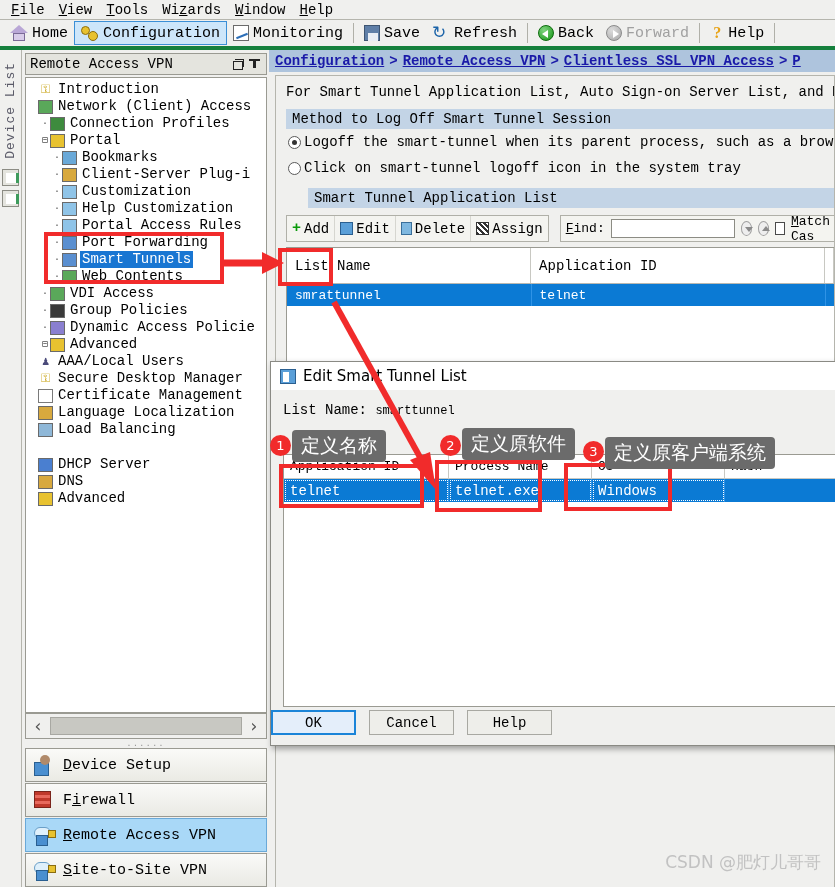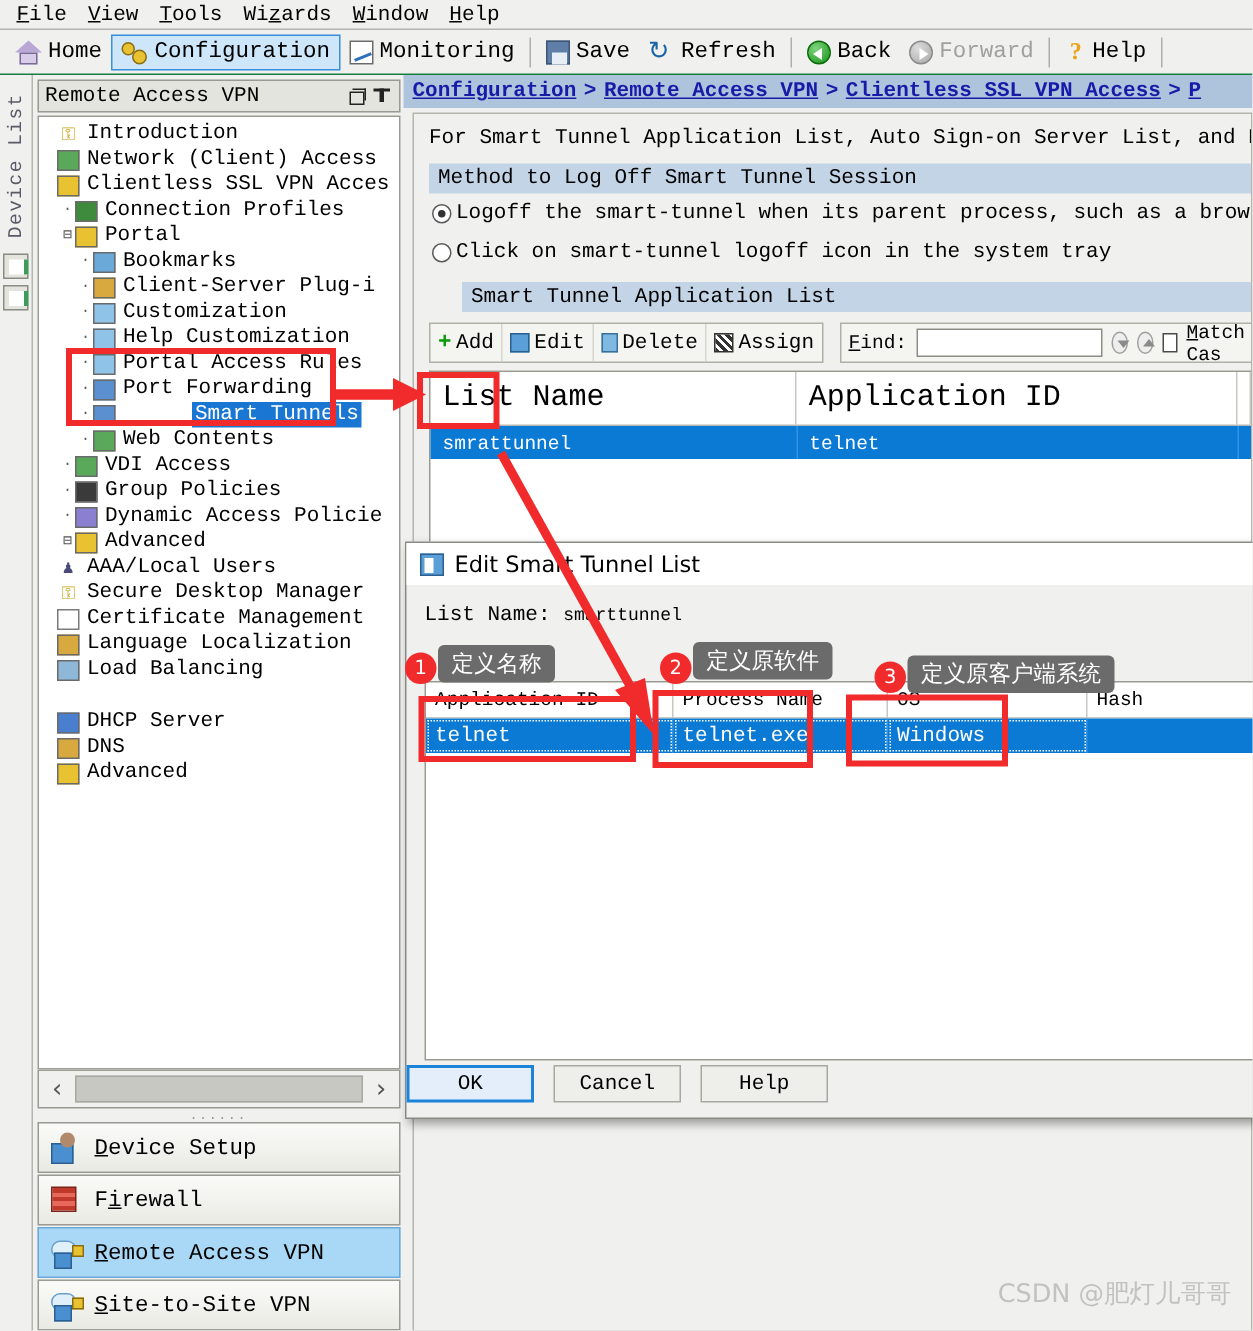--- a/index.html
+++ b/index.html
@@ -31,21 +31,21 @@
   }
   #menubar .mi u { text-decoration: underline; }
 
   
   #toolbar {
     height: 30px;
     background: #f0f0ee;
     display: flex;
     align-items: center;
     padding-left: 4px;
-    border-bottom: 1px solid #15803d;
+    border-bottom: 4px solid #15803d;
     font-size: 15px;
   }
   #toolbar .tb {
     display: flex; align-items: center; gap: 4px;
     padding: 2px 6px; height: 24px; white-space: nowrap;
   }
   #toolbar .tb.sel {
     background: #cde6fa;
     border: 1px solid #3b8fd6;
   }
@@ -117,21 +117,21 @@
   .tnode {
     display:flex; align-items:center; height:17px; white-space:nowrap;
     font-size:14px; line-height:17px;
   }
   .tnode .tg { width:10px; text-align:center; color:#555; font-size:10px; flex:none;}
   .tnode .ti {
     width:15px;height:14px;flex:none;margin-right:3px;position:relative;
     border:1px solid #6a6a6a;
   }
   .tnode .lbl { padding:0 2px; }
-  .tnode.selected .lbl { background:#1976d2; color:#fff;margin-left:48px; }
+  .tnode.selected .lbl { background:#1976d2; color:#fff; }
 
   
   .ti.key{border:none;background:none;color:#c8a415;font-size:12px;text-align:center;line-height:14px;}
   .ti.net{background:#5aa85a;}
   .ti.grid{background:#e8c230;}
   .ti.conn{background:#3e8b3e;}
   .ti.portal{background:#e8c230;}
   .ti.book{background:#6aa9d8;}
   .ti.plug{background:#d8a93e;}
   .ti.cust{background:#8fc4e8;}
@@ -223,21 +223,21 @@
   .updown.d::after{border-top:5px solid #8a8a8a;}
   .updown.u::after{border-bottom:5px solid #8a8a8a;top:4px;}
   .chk{width:13px;height:13px;background:#fff;border:1px solid #4a4a4a;}
 
   #maintable {
     margin-top:4px; background:#fff; border:1px solid #9a9a92; border-right:none;
     height: 150px; position:relative;
   }
   .trow { display:flex; height:26px; align-items:center;}
   .thead { height:36px; border-bottom:1px solid #b8b8b2;}
-  .thead .tcell { font-size:20px; }
+  .thead .tcell { font-size:14px; }
   .tcell { padding-left:8px; border-right:1px solid #c8c8c2; height:100%; display:flex; align-items:center; white-space:nowrap; overflow:hidden;}
   .trow.sel { background:#0b7ad4; color:#fff; height:22px;}
 
   #lowertable {
     position:absolute; left:10px; right:0; top:None;
     background:#fff; border:1px solid #9a9a92; border-right:none;
   }
 
   
   #dialog {
@@ -275,21 +275,21 @@
     display:flex;align-items:center;justify-content:center;font-size:14px;
   }
   .dbtn.def { border:2px solid #1b84d8; background:#e4eefa; }
 
   
   .redbox { position:absolute; border:4px solid #f12b2b; z-index:60; pointer-events:none;}
   .arrow { position:absolute; z-index:61; }
   .bubble {
     position:absolute; z-index:62; background:#6b6b6b; color:#fff;
     font-family:"DejaVu Sans","Liberation Sans",sans-serif;
-    font-size:15px; padding:3px 9px; border-radius:4px; white-space:nowrap;
+    font-size:19px; padding:3px 9px; border-radius:4px; white-space:nowrap;
   }
   .numdot {
     position:absolute; z-index:63; width:21px;height:21px;border-radius:50%;
     background:#f12b2b; color:#fff; font-size:13px;
     font-family:"DejaVu Sans","Liberation Sans",sans-serif;
     display:flex;align-items:center;justify-content:center;
   }
   #watermark {
     position:absolute; right:14px; bottom:13px; color:#c2c2c2; font-size:17px;
     font-family:"DejaVu Sans","Liberation Sans",sans-serif; z-index:70;
@@ -370,25 +370,20 @@
     <div id="tree">
         <div class="tnode" style="padding-left: 0px;">
           <span class="tg"></span>
           <span class="ti key">⚿</span>
           <span class="lbl">Introduction</span>
         </div>
         <div class="tnode" style="padding-left: 0px;">
           <span class="tg"></span>
           <span class="ti net"></span>
           <span class="lbl">Network (Client) Access</span>
-        </div>
-        <div class="tnode" style="padding-left: 0px;">
-          <span class="tg"></span>
-          <span class="ti grid"></span>
-          <span class="lbl">Clientless SSL VPN Acces</span>
         </div>
         <div class="tnode" style="padding-left: 12px;">
           <span class="tg">·</span>
           <span class="ti conn"></span>
           <span class="lbl">Connection Profiles</span>
         </div>
         <div class="tnode" style="padding-left: 12px;">
           <span class="tg">⊟</span>
           <span class="ti portal"></span>
           <span class="lbl">Portal</span>

